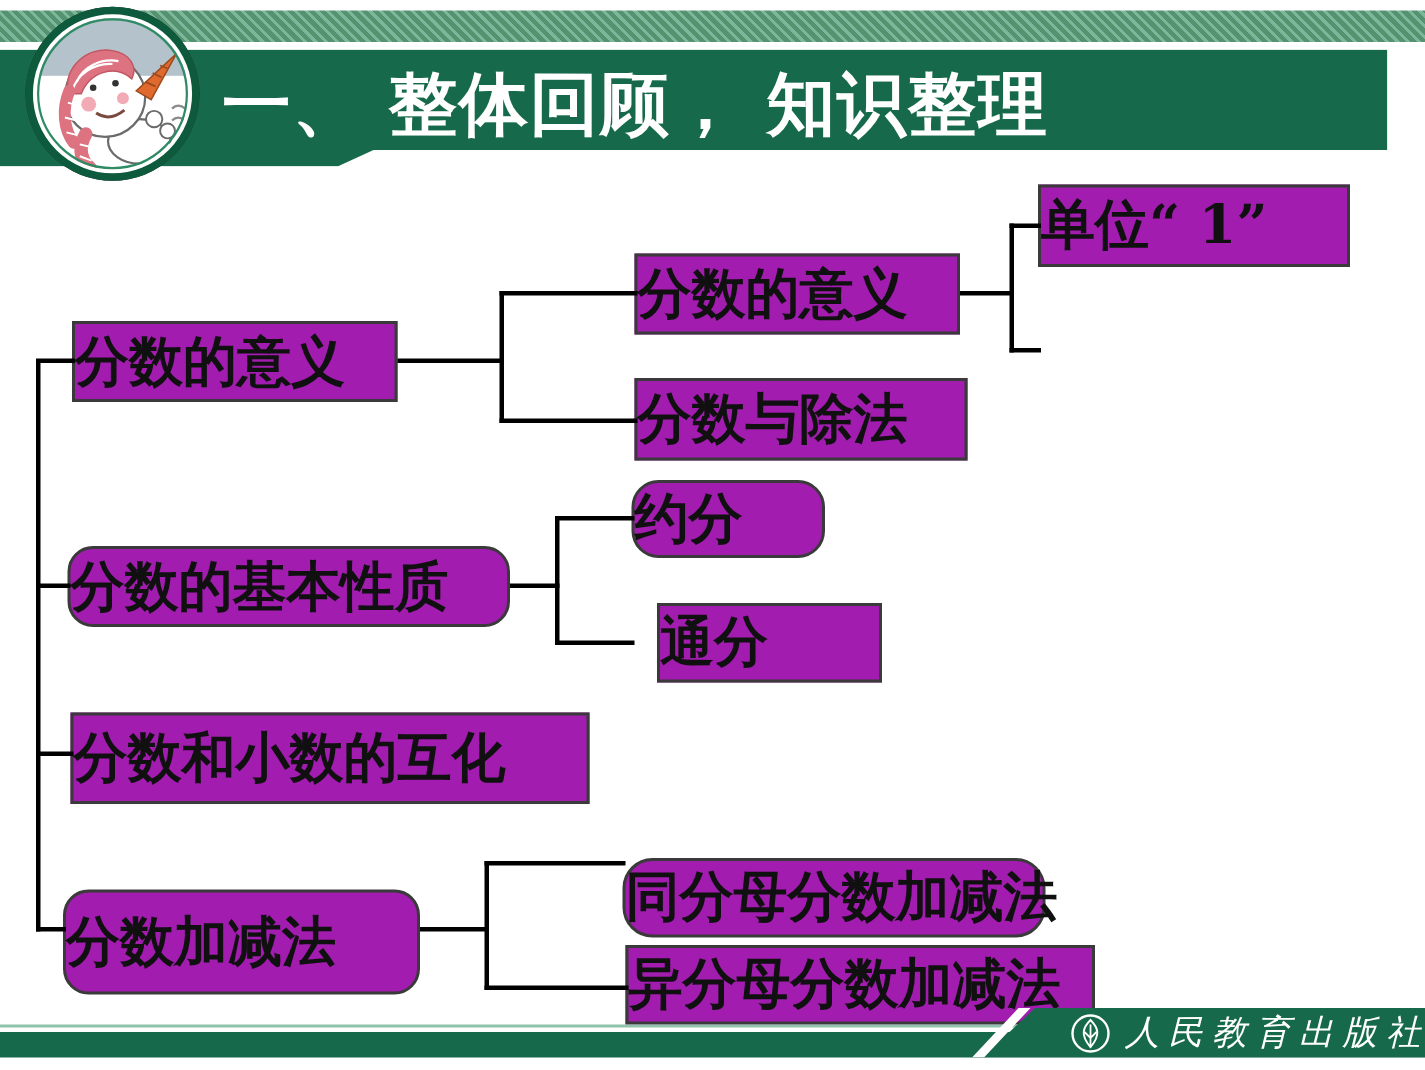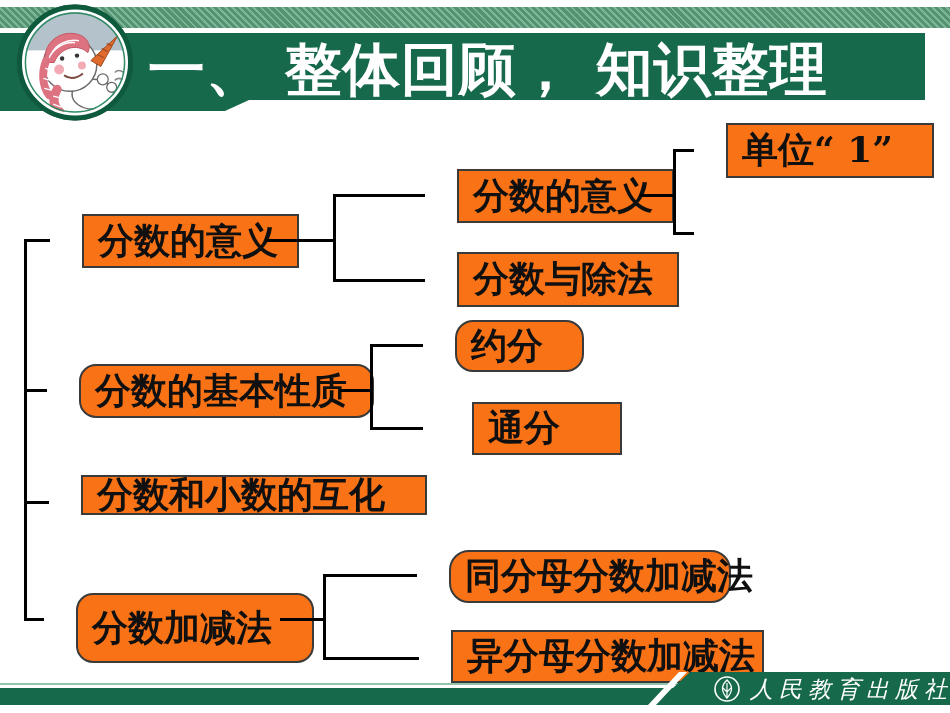--- a/index.html
+++ b/index.html
@@ -5,27 +5,27 @@
   html,body{margin:0;padding:0;background:#fff;}
   #slide{position:relative;width:950px;height:713px;background:#ffffff;overflow:hidden;
          font-family:"DejaVu Serif","Liberation Serif",serif;}
 
   
   .stripe-band{position:absolute;left:0;top:7px;width:950px;height:21px;
     background:repeating-linear-gradient(45deg,#55926f 0 3px,#7db79b 3px 5px);}
   .header-bar{position:absolute;left:0;top:33px;width:925px;height:78px;background:#16694a;
     clip-path:polygon(0 0,925px 0,925px 67px,249px 67px,225px 78px,0 78px);}
   .slide-title{position:absolute;left:148px;top:36px;width:780px;height:66px;line-height:66px;
-    color:#ffffff;font-size:57px;font-weight:bold;letter-spacing:1px;white-space:nowrap;}
+    color:#ffffff;font-size:46px;font-weight:bold;letter-spacing:1px;white-space:nowrap;}
   .mascot{position:absolute;left:14px;top:3px;width:122px;height:119px;}
 
   
-  .node{position:absolute;background:#f97316;border:2px solid #3a3a3a;box-sizing:border-box;
-    display:flex;align-items:center;padding-left:14px;font-size:36px;font-weight:bold;
-    color:#101010;white-space:nowrap;margin-left:34px;}
+  .node{position:absolute;background:#a21caf;border:2px solid #3a3a3a;box-sizing:border-box;
+    display:flex;align-items:center;padding-left:0;font-size:36px;font-weight:bold;
+    color:#101010;white-space:nowrap;}
 
   
   .hline,.vline{position:absolute;background:#000000;}
   .hline{height:3px;}
   .vline{width:3px;}
 
   
   .footer-hairline{position:absolute;left:0;top:683px;width:950px;height:2px;background:#8fc3ab;}
   .footer-band{position:absolute;left:0;top:688px;width:950px;height:17px;background:#16694a;}
   .footer-raised{position:absolute;left:655px;top:672px;width:295px;height:33px;background:#16694a;
@@ -80,28 +80,28 @@
       <path d="M42,87 C37,96 38,104 45,110" stroke="#dd7380" stroke-width="9" fill="none" stroke-linecap="round"></path>
       <path d="M38,94 l8,2 M38,102 l8,3" stroke="#ffffff" stroke-width="1.3" fill="none"></path>
 
       <path d="M100,70 q4,-4 9,0 M100,78 q4,-4 9,0" stroke="#8a8a8a" stroke-width="1.5" fill="none"></path>
     </g>
     <circle cx="60" cy="60" r="50" fill="none" stroke="#2e8b64" stroke-width="1.5"></circle>
   </svg>
 
   <div class="node" style="left:48px;top:214px;width:217px;height:54px;">分数的意义</div>
   <div class="node" style="left:45px;top:364px;width:295px;height:54px;border-radius:17px;">分数的基本性质</div>
-  <div class="node" style="left:47px;top:475px;width:346px;height:40px;font-family:Liberation Serif, serif;">分数和小数的互化</div>
+  <div class="node" style="left:47px;top:475px;width:346px;height:61px;font-family:Liberation Serif, serif;">分数和小数的互化</div>
   <div class="node" style="left:42px;top:593px;width:238px;height:70px;border-radius:17px;">分数加减法</div>
 
   <div class="node" style="left:423px;top:169px;width:217px;height:54px;">分数的意义</div>
   <div class="node" style="left:423px;top:252px;width:222px;height:55px;font-family:Liberation Serif, serif;">分数与除法</div>
   <div class="node" style="left:421px;top:320px;width:129px;height:52px;border-radius:18px;">约分</div>
   <div class="node" style="left:438px;top:402px;width:150px;height:53px;">通分</div>
-  <div class="node" style="left:415px;top:550px;width:282px;height:53px;border-radius:20px;">同分母分数加减法</div>
+  <div class="node" style="left:415px;top:572px;width:282px;height:53px;border-radius:20px;">同分母分数加减法</div>
   <div class="node" style="left:417px;top:630px;width:313px;height:53px;text-align:right;">异分母分数加减法</div>
 
   <div class="node" style="left:692px;top:123px;width:208px;height:55px;">单位“ 1”</div>
 
   <div class="vline" style="left:24px;top:240px;height:381px;"></div>
   <div class="hline" style="left:24px;top:239px;width:26px;"></div>
   <div class="hline" style="left:24px;top:389px;width:23px;"></div>
   <div class="hline" style="left:24px;top:501px;width:25px;"></div>
   <div class="hline" style="left:24px;top:618px;width:20px;"></div>
 

